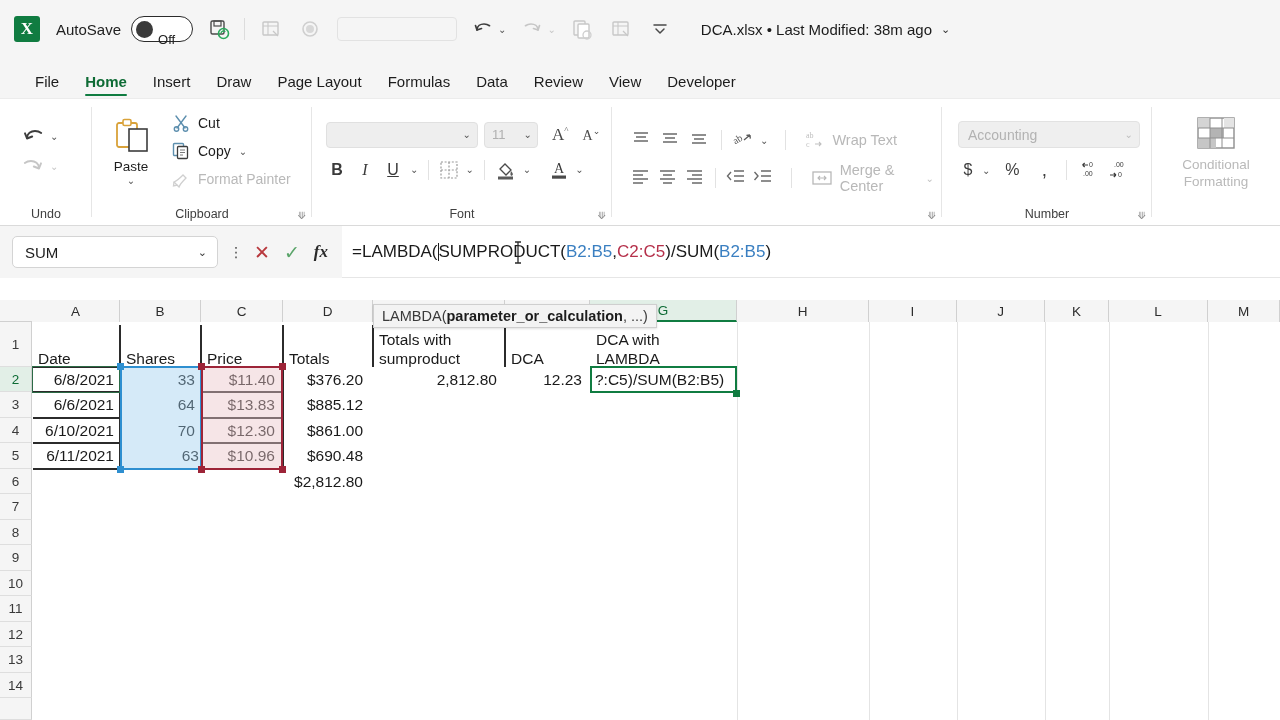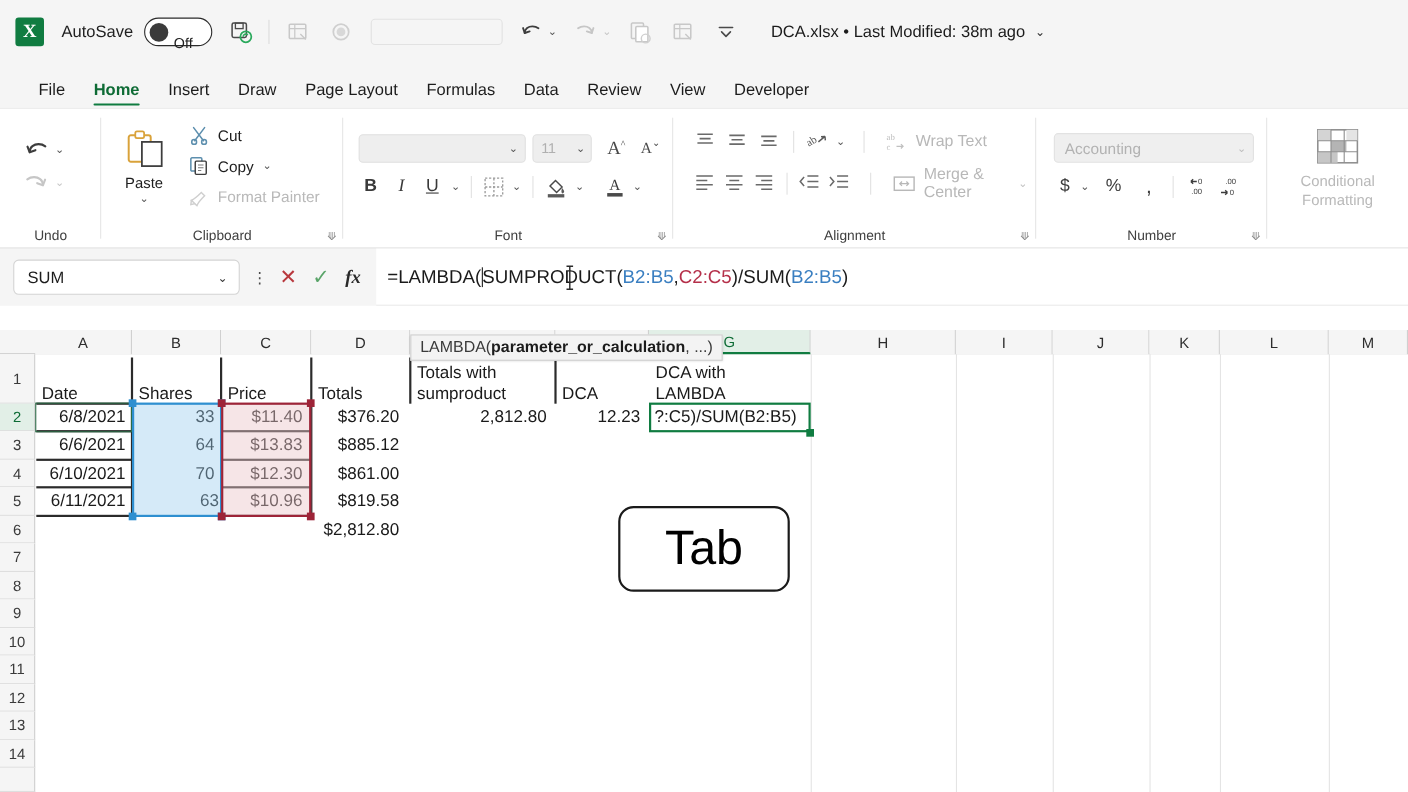--- a/index.html
+++ b/index.html
@@ -569,21 +569,20 @@
                     <rect x="2" y="3" width="18" height="12" fill="none" stroke="#b8b8b8" stroke-width="1.3"></rect>
                     <path d="M7 9h8M9 7l-2 2 2 2M13 7l2 2-2 2" stroke="#b8b8b8" stroke-width="1.1" fill="none"></path>
                   </svg>
               </span>
               <span class="lbl">Merge &amp; Center</span>
               <span class="mini-chev" style="color:#c2c2c2">⌄</span>
             </span>
           </div>
         </div>
       </div>
-      <div class="glabel">Alignment</div>
       <div class="dlg-launch">⟱</div>
       <div class="gdiv"></div>
     </div>
 
     <div class="rgroup g-num">
       <div class="gbody">
         <div class="num-rows">
           <div class="numfmt-box">
             <span>Accounting</span>
             <span class="mini-chev" style="color:#bdbdbd">⌄</span>
@@ -734,21 +733,21 @@
     <div class="cell r" style="left:118px;top:165px;width:86px;height:26px">63</div>
 
     <div class="cell r" style="left:202px;top:89px;width:78px;height:25px">$11.40</div>
     <div class="cell r" style="left:202px;top:114px;width:78px;height:26px">$13.83</div>
     <div class="cell r" style="left:202px;top:140px;width:78px;height:25px">$12.30</div>
     <div class="cell r" style="left:202px;top:165px;width:78px;height:26px">$10.96</div>
 
     <div class="cell r" style="left:284px;top:89px;width:84px;height:25px">$376.20</div>
     <div class="cell r" style="left:284px;top:114px;width:84px;height:26px">$885.12</div>
     <div class="cell r" style="left:284px;top:140px;width:84px;height:25px">$861.00</div>
-    <div class="cell r" style="left:284px;top:165px;width:84px;height:26px">$819.58</div>
+    <div class="cell r" style="left:284px;top:165px;width:84px;height:26px">$690.48</div>
     <div class="cell r" style="left:284px;top:191px;width:84px;height:25px">$2,812.80</div>
 
     <div class="cell r" style="left:374px;top:89px;width:128px;height:25px">2,812.80</div>
     <div class="cell r" style="left:506px;top:89px;width:81px;height:25px">12.23</div>
 
     <div class="tb-line" style="left:33px;top:88px;width:87px;height:1.6px"></div>
     <div class="tb-line" style="left:33px;top:113px;width:87px;height:1.6px"></div>
     <div class="tb-line" style="left:33px;top:139px;width:87px;height:1.6px"></div>
     <div class="tb-line" style="left:33px;top:164px;width:87px;height:1.6px"></div>
     <div class="tb-line" style="left:33px;top:190px;width:87px;height:1.6px"></div>
@@ -777,15 +776,14 @@
     <div class="handle c" style="left:279px;top:188px"></div>
 
     <div class="active-cell" style="left:590px;top:88px;width:147px;height:27px">?:C5)/SUM(B2:B5)</div>
     <div class="ac-handle" style="left:733px;top:112px"></div>
 
     <div class="fn-tip" style="left:373px;top:26px">
       <span>LAMBDA(</span><b>parameter_or_calculation</b><span>, ...)</span>
     </div>
   </div>
 
-  <div class="tabkey">Tab</div>
 
 </div>
 
 </body></html>

